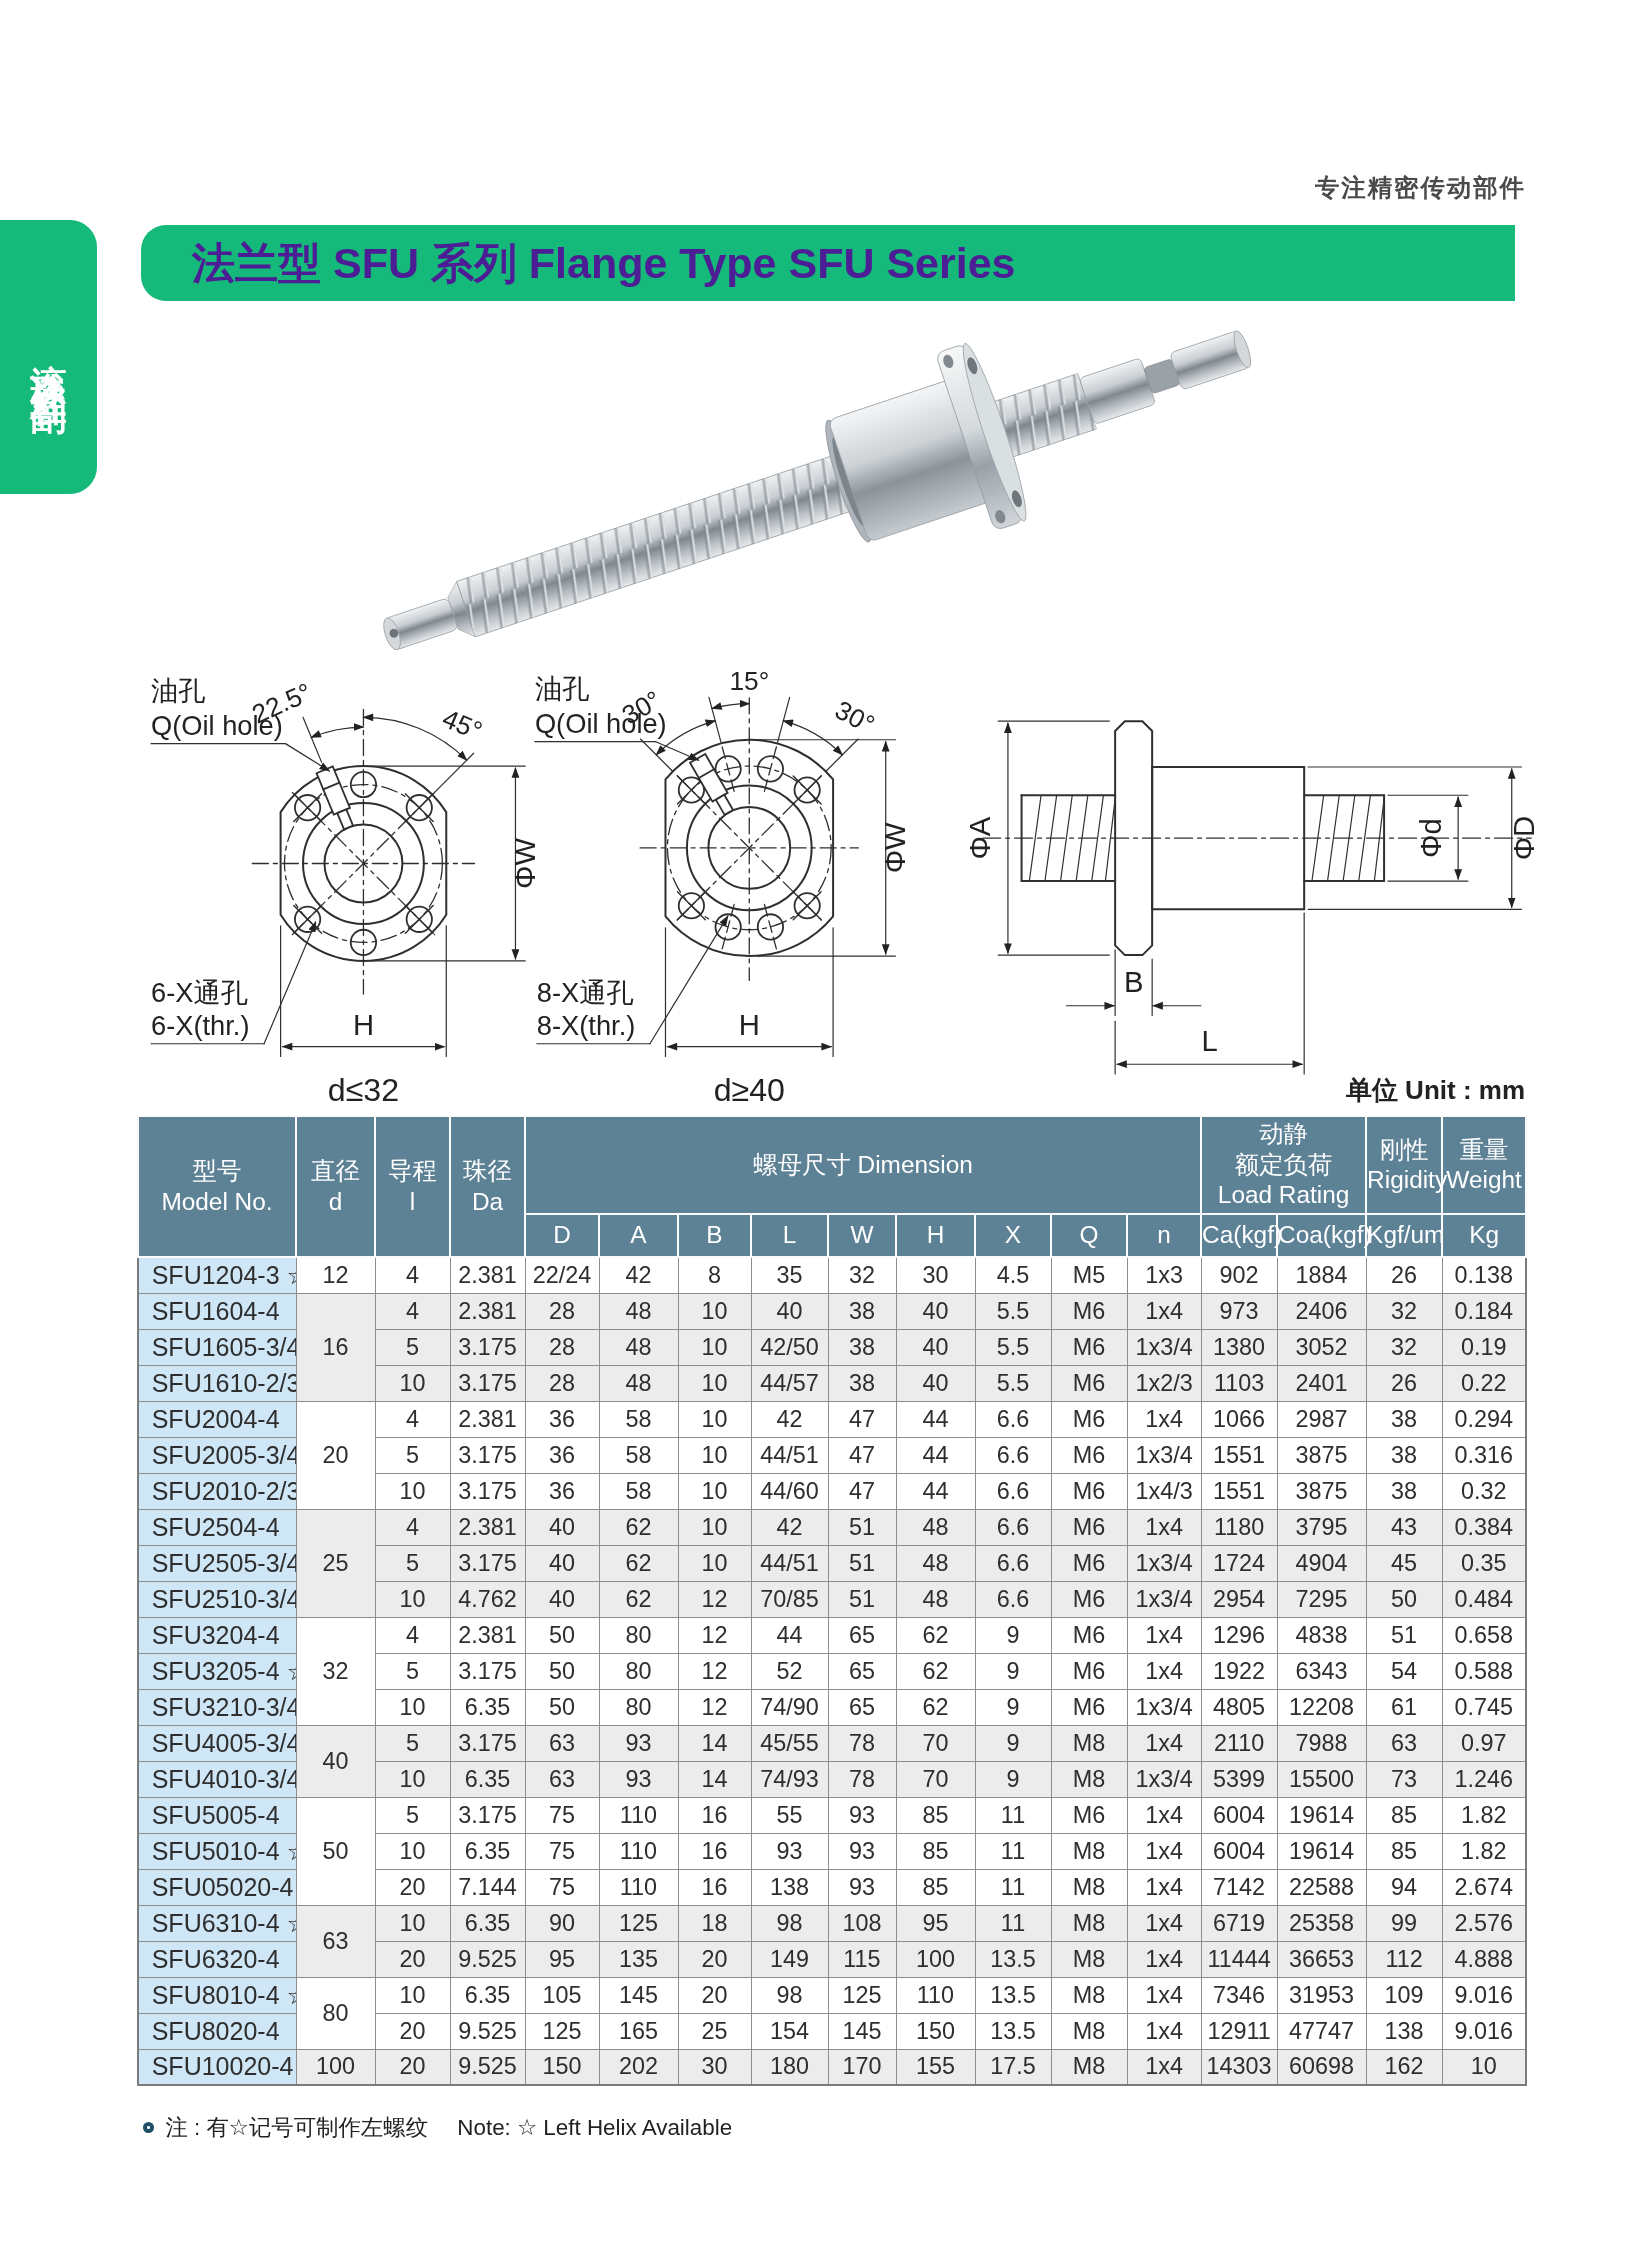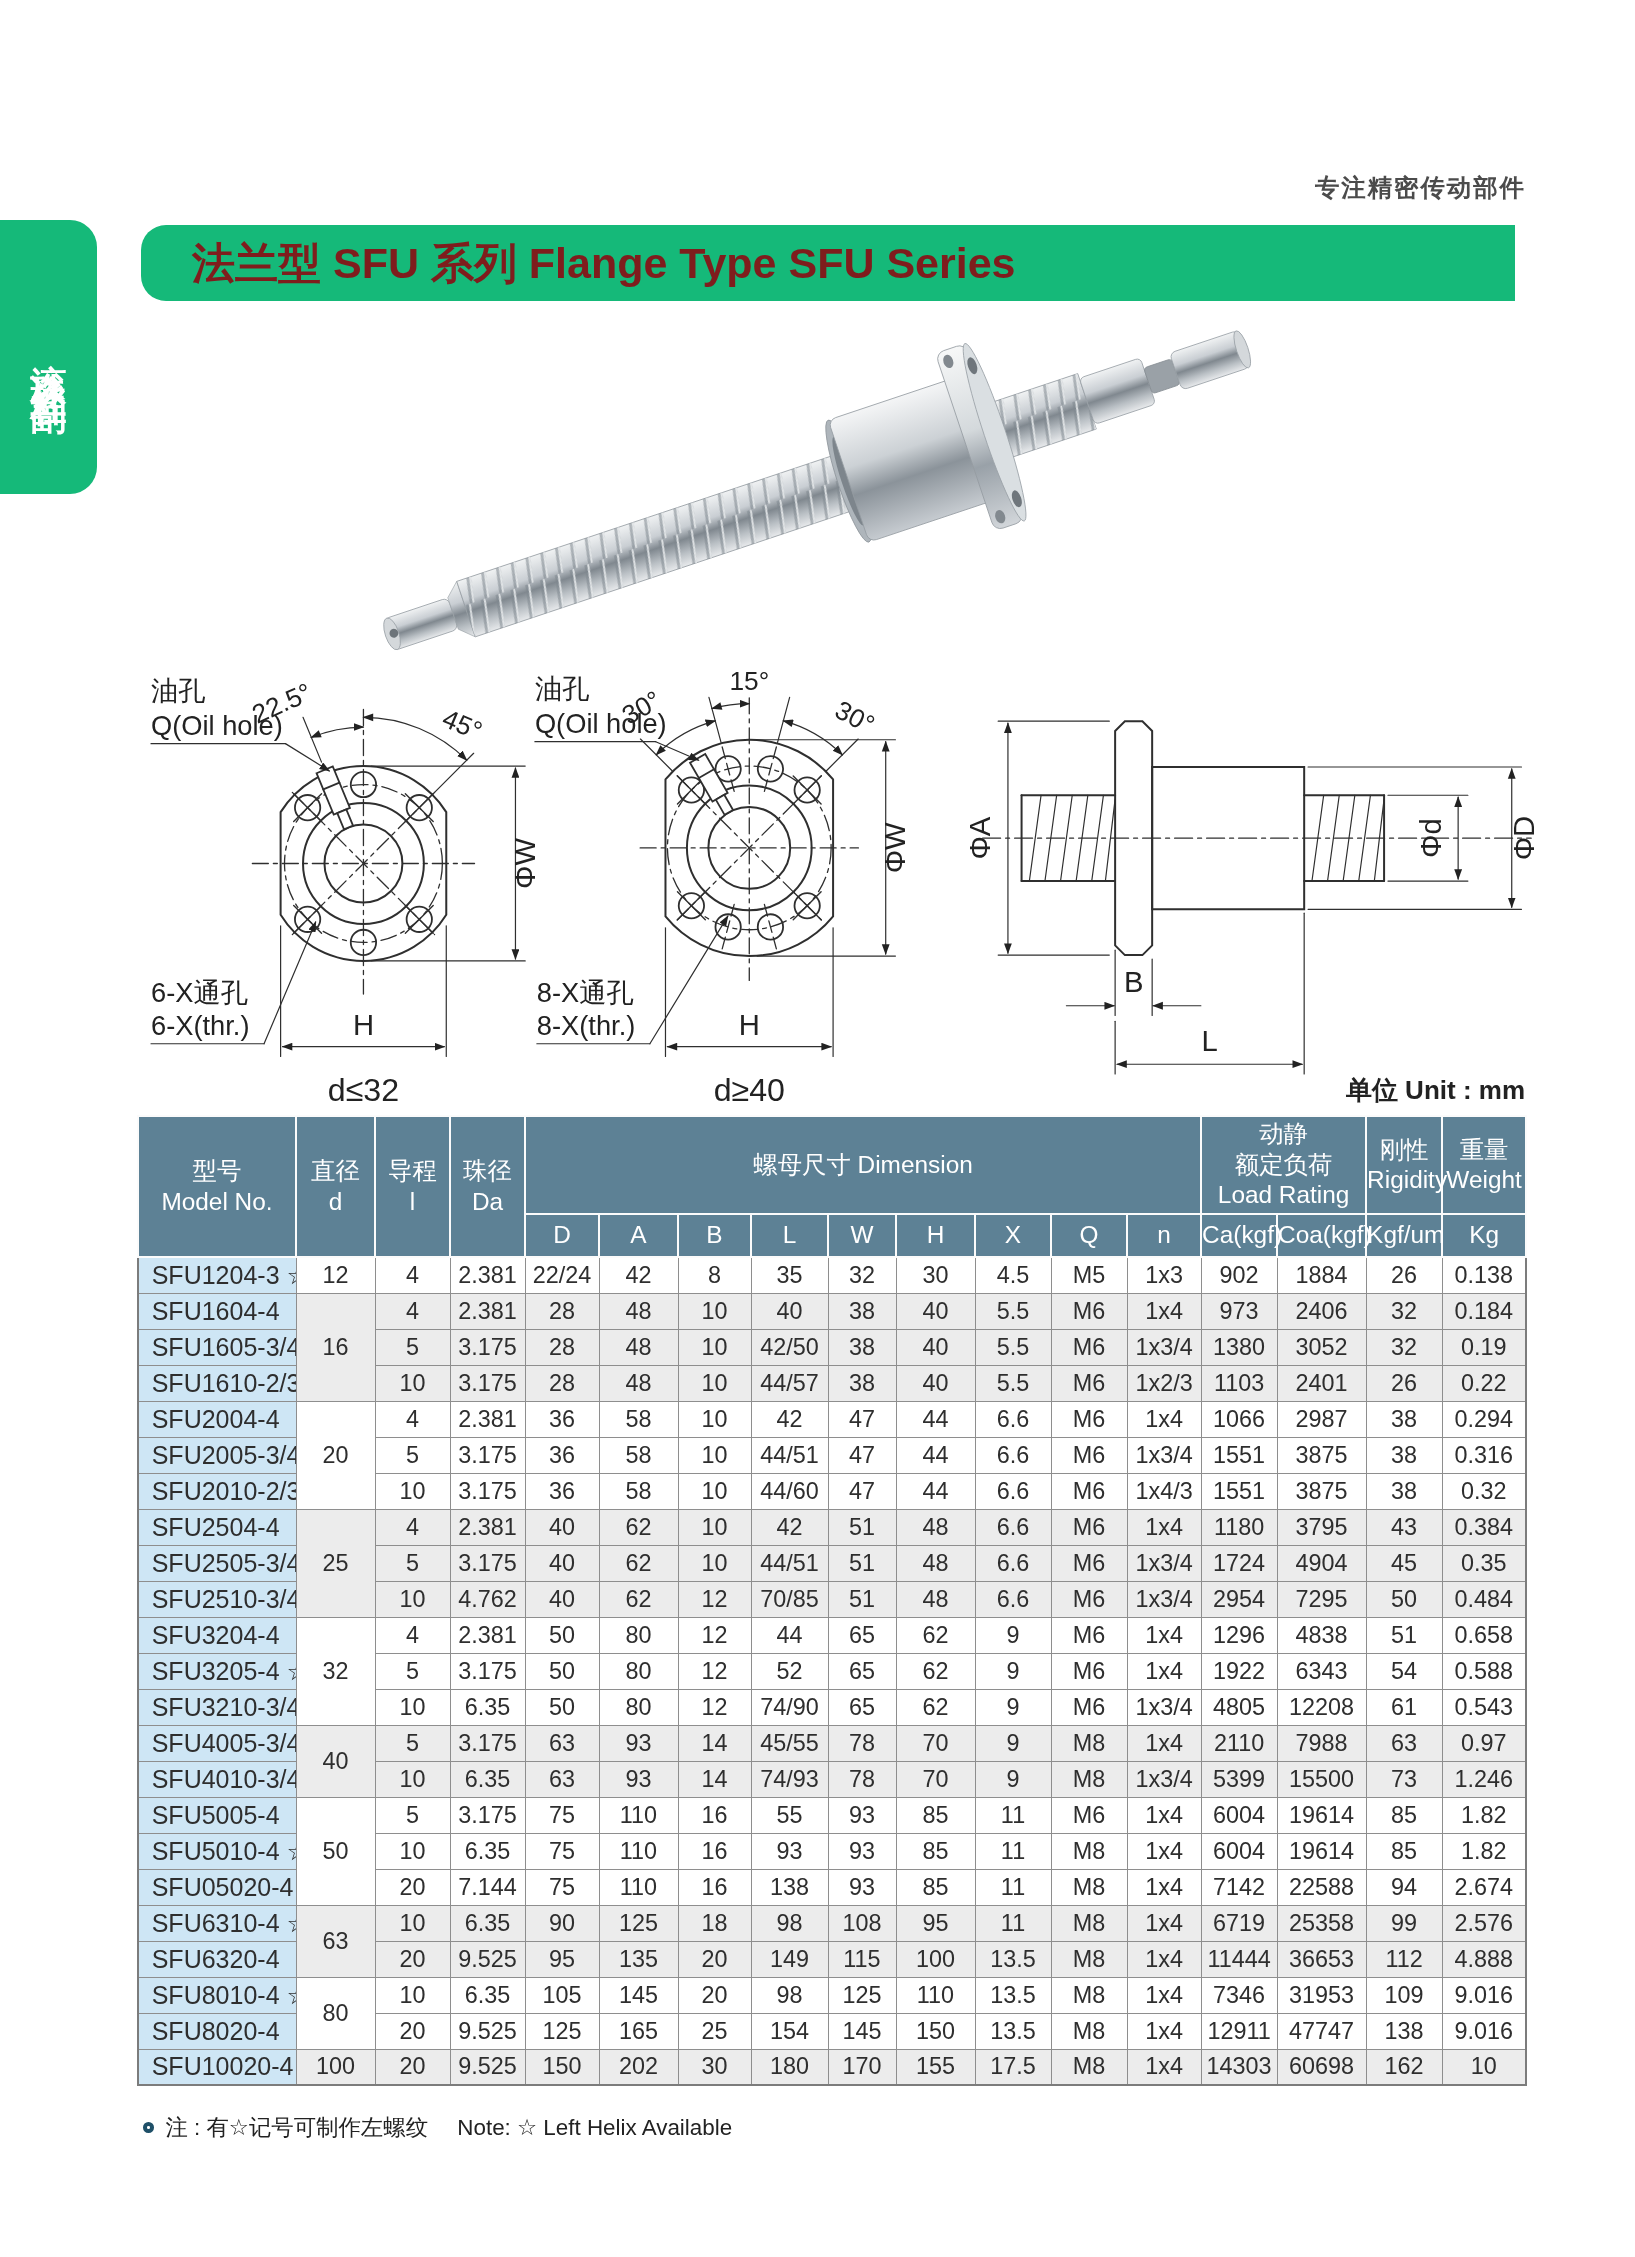--- a/index.html
+++ b/index.html
@@ -28,21 +28,21 @@
     border-radius:0 27px 27px 0;display:flex;align-items:center;justify-content:center;
   }
   #side-tab span{
     writing-mode:vertical-rl;text-orientation:upright;color:#fff;
     font-size:36px;font-weight:700;letter-spacing:8.8px;line-height:1;
   }
 
   
   #title-bar{
     left:141px;top:225px;width:1374px;height:76px;background:var(--green);
-    border-radius:25px 0 0 25px;color:#7f1d1d;font-size:43px;font-weight:700;
+    border-radius:25px 0 0 25px;color:#4c1d95;font-size:43px;font-weight:700;
     line-height:76px;padding-left:51px;white-space:nowrap;
   }
 
   
   #unit-label{right:110px;top:1073px;font-size:26px;font-weight:700;color:#222;}
 
   
   #spec-table-wrap{left:137px;top:1115px;width:1390px;}
   table.spec{border-collapse:collapse;table-layout:fixed;width:1390px;border:2px solid #7c7c7c;}
   table.spec thead th{
@@ -685,21 +685,21 @@
           <td>12</td>
           <td>74/90</td>
           <td>65</td>
           <td>62</td>
           <td>9</td>
           <td>M6</td>
           <td>1x3/4</td>
           <td>4805</td>
           <td>12208</td>
           <td>61</td>
-          <td>0.543</td>
+          <td>0.745</td>
         </tr>
         <tr class="shade">
           <td class="model">SFU4005-3/4</td>
           <td rowspan="2">40</td>
           <td>5</td>
           <td>3.175</td>
           <td>63</td>
           <td>93</td>
           <td>14</td>
           <td>45/55</td>

